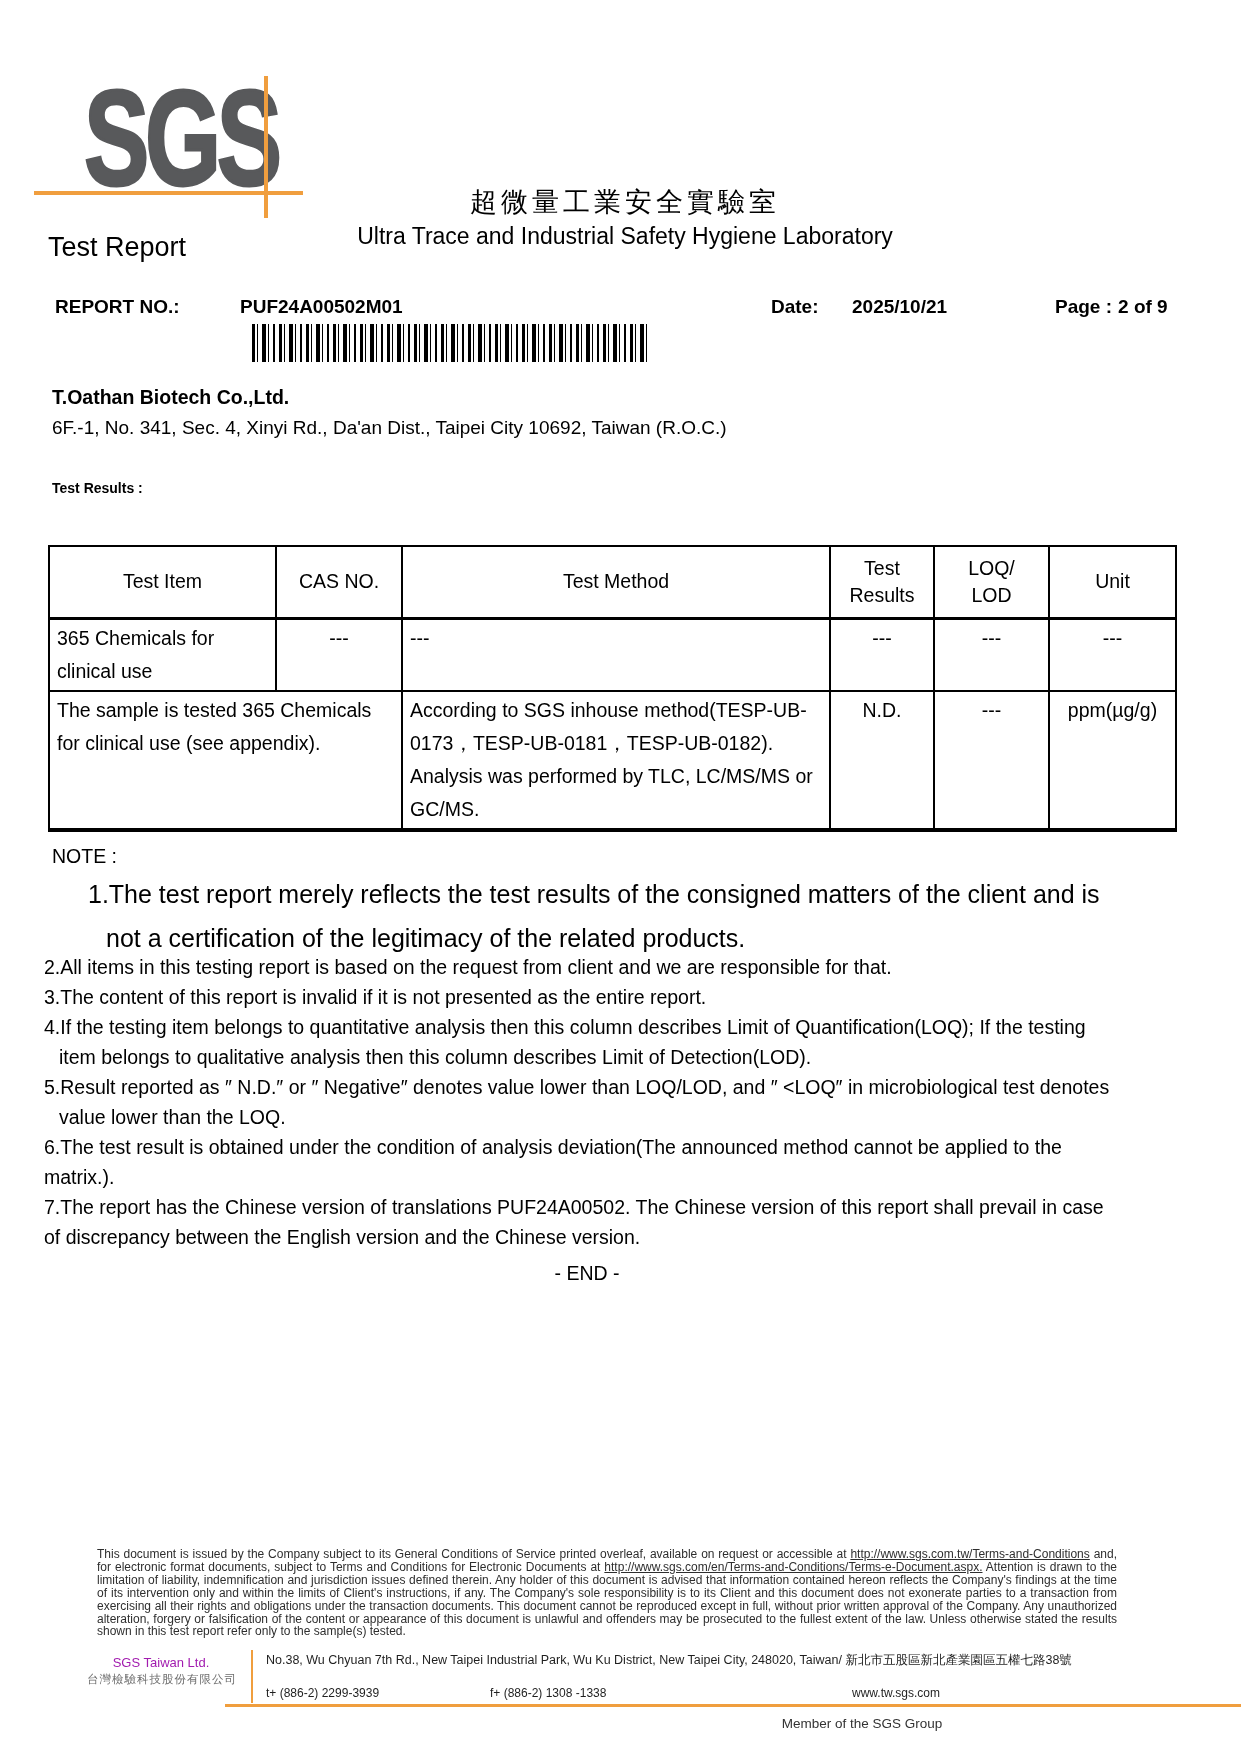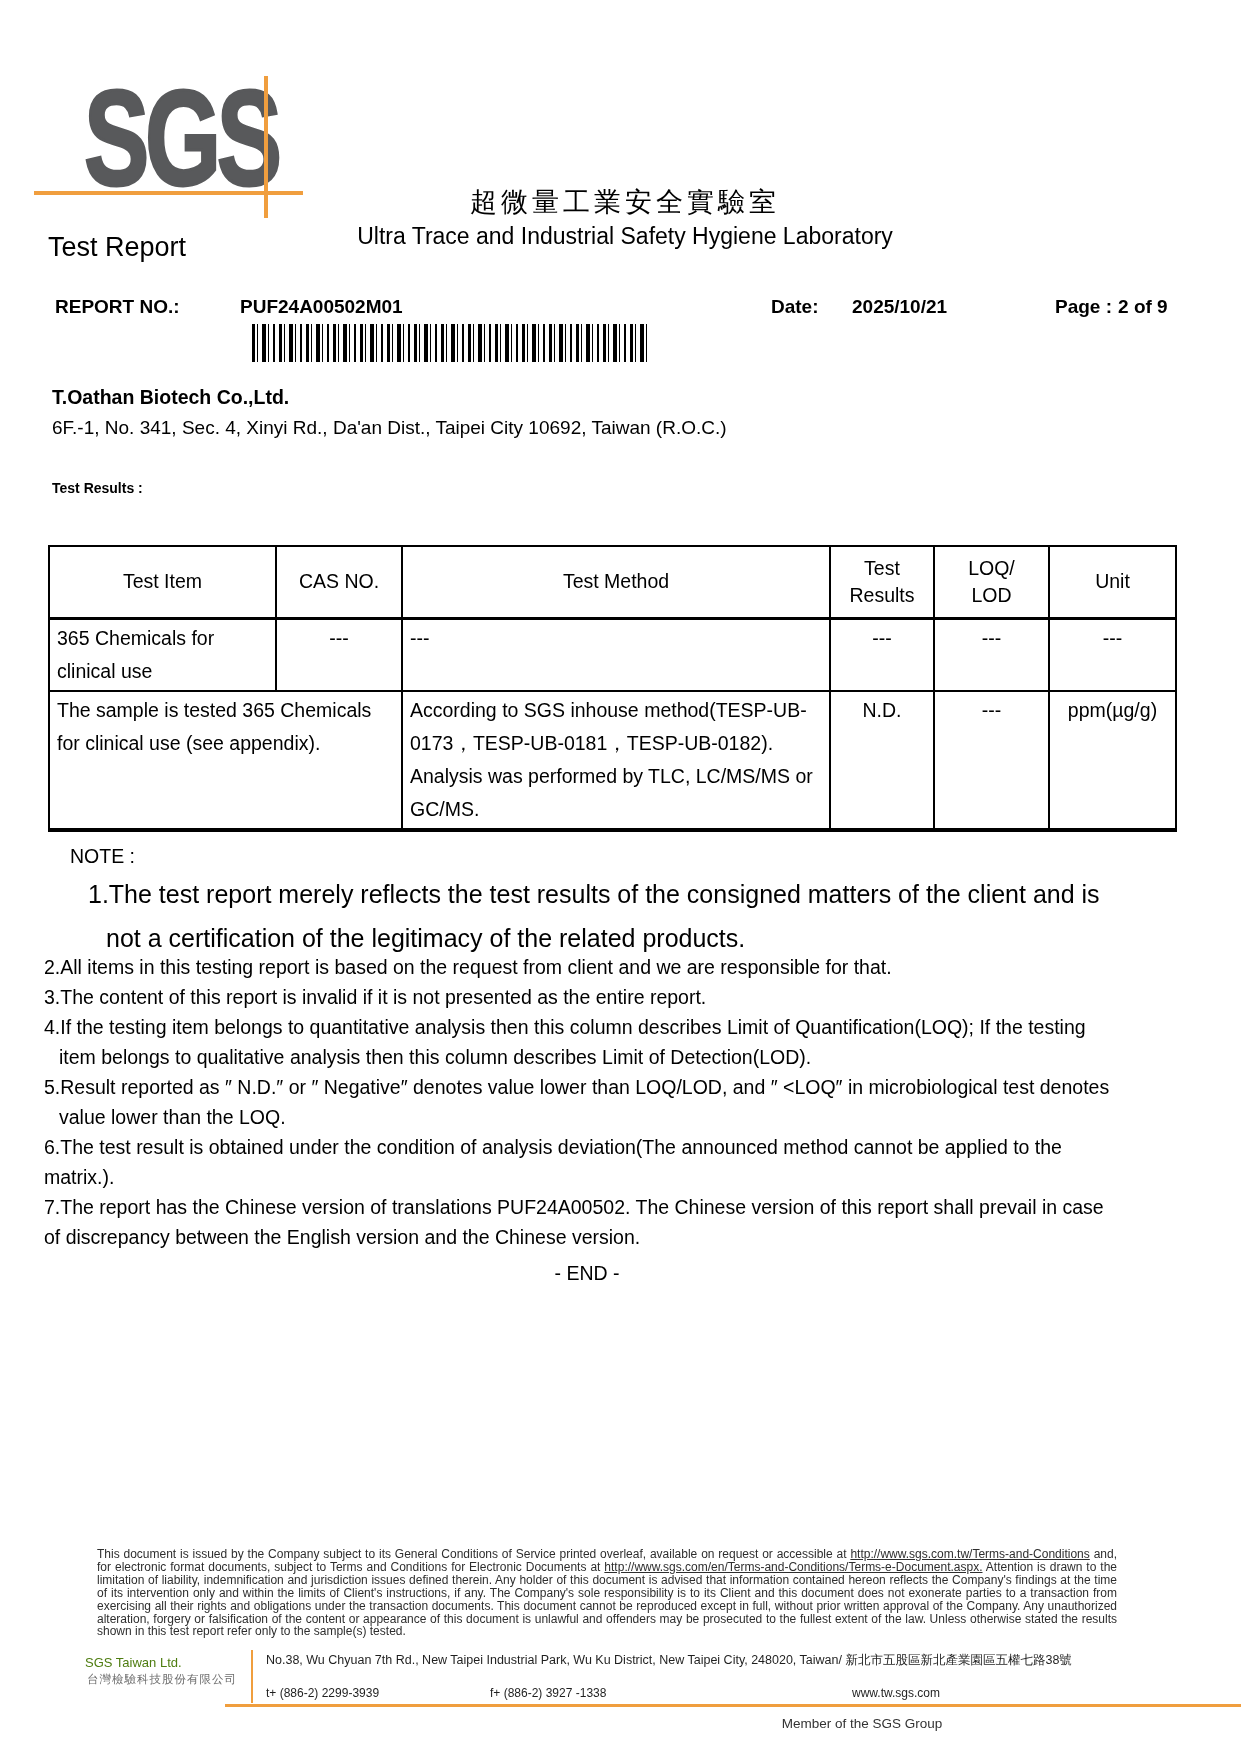--- a/index.html
+++ b/index.html
@@ -57,36 +57,36 @@
   table.results thead th {
     text-align:center; vertical-align:middle; height:72px;
     border-bottom:3px solid #000; white-space:pre-line; line-height:27px;
   }
   table.results tbody tr.r1 { height:66px; }
   table.results tbody tr.r2 { height:130px; }
   table.results tbody tr.r2 td { border-bottom:4px solid #000; }
   .ctr { text-align:center; }
 
   
-  .note-title { left:52px; top:845px; font-size:19.5px;margin-left:18px; }
+  .note-title { left:52px; top:845px; font-size:19.5px; }
   .note-primary {
     left:52px; top:872px; width:1048px; font-size:25px; line-height:44px;
     padding-left:18px; text-indent:-18px;margin-left:36px;
   }
   .notes { left:44px; top:952px; width:1070px; font-size:19.5px; line-height:30px; }
   .notes .hang { padding-left:15px; text-indent:-15px; }
   .end-marker { left:52px; top:1262px; width:1070px; text-align:center; font-size:19.5px; }
 
   
   .legal {
     left:97px; top:1548px; width:1020px; font-size:12px; line-height:12.9px;
     text-align:justify; color:#2e2e2e;
   }
   .legal a { color:inherit; text-decoration:underline; }
-  .f-co-en { left:85px; top:1655px; width:152px; text-align:left; font-size:13px; color:#4d7c0f; }
+  .f-co-en { left:85px; top:1655px; width:152px; text-align:center; font-size:13px; color:#a21caf; }
   .f-co-zh { left:80px; top:1672px; width:157px; text-align:right; font-size:11.5px; color:#6d6d6d; letter-spacing:1px; }
   .f-divider { left:251px; top:1650px; width:2px; height:53px; background:#F09E3E; }
   .f-address { left:266px; top:1652px; width:965px; font-size:12.5px; color:#1f1f1f; }
   .f-tel { left:266px; top:1686px; font-size:12px; color:#1f1f1f;text-align:center; }
   .f-fax { left:490px; top:1686px; font-size:12px; color:#1f1f1f; }
   .f-web { left:852px; top:1686px; font-size:12px; color:#1f1f1f; }
   .f-hline { left:225px; top:1704px; width:1016px; height:3px; background:#F09E3E; }
   .member { left:480px; top:1716px; width:764px; text-align:center; font-size:13.5px; color:#333; }
 </style>
 </head>
@@ -176,18 +176,18 @@
 
   <div class="abs legal">
     <span>This document is issued by the Company subject to its General Conditions of Service printed overleaf, available on request or accessible at </span><a href="#">http://www.sgs.com.tw/Terms-and-Conditions</a><span> and, for electronic format documents, subject to Terms and Conditions for Electronic Documents at </span><a href="#">http://www.sgs.com/en/Terms-and-Conditions/Terms-e-Document.aspx.</a><span> Attention is drawn to the limitation of liability, indemnification and jurisdiction issues defined therein. Any holder of this document is advised that information contained hereon reflects the Company's findings at the time of its intervention only and within the limits of Client's instructions, if any. The Company's sole responsibility is to its Client and this document does not exonerate parties to a transaction from exercising all their rights and obligations under the transaction documents. This document cannot be reproduced except in full, without prior written approval of the Company. Any unauthorized alteration, forgery or falsification of the content or appearance of this document is unlawful and offenders may be prosecuted to the fullest extent of the law. Unless otherwise stated the results shown in this test report refer only to the sample(s) tested.</span>
   </div>
 
   <div class="abs f-co-en">SGS Taiwan Ltd.</div>
   <div class="abs f-co-zh">台灣檢驗科技股份有限公司</div>
   <div class="abs f-divider"></div>
   <div class="abs f-address">No.38, Wu Chyuan 7th Rd., New Taipei Industrial Park, Wu Ku District, New Taipei City, 248020, Taiwan/ 新北市五股區新北產業園區五權七路38號</div>
   <div class="abs f-tel">t+ (886-2) 2299-3939</div>
-  <div class="abs f-fax">f+ (886-2) 3927 -1338</div>
+  <div class="abs f-fax">f+ (886-2) 1308 -1338</div>
   <div class="abs f-web">www.tw.sgs.com</div>
   <div class="abs f-hline"></div>
   <div class="abs member">Member of the SGS Group</div>
 
 </div>
 
 </body></html>

